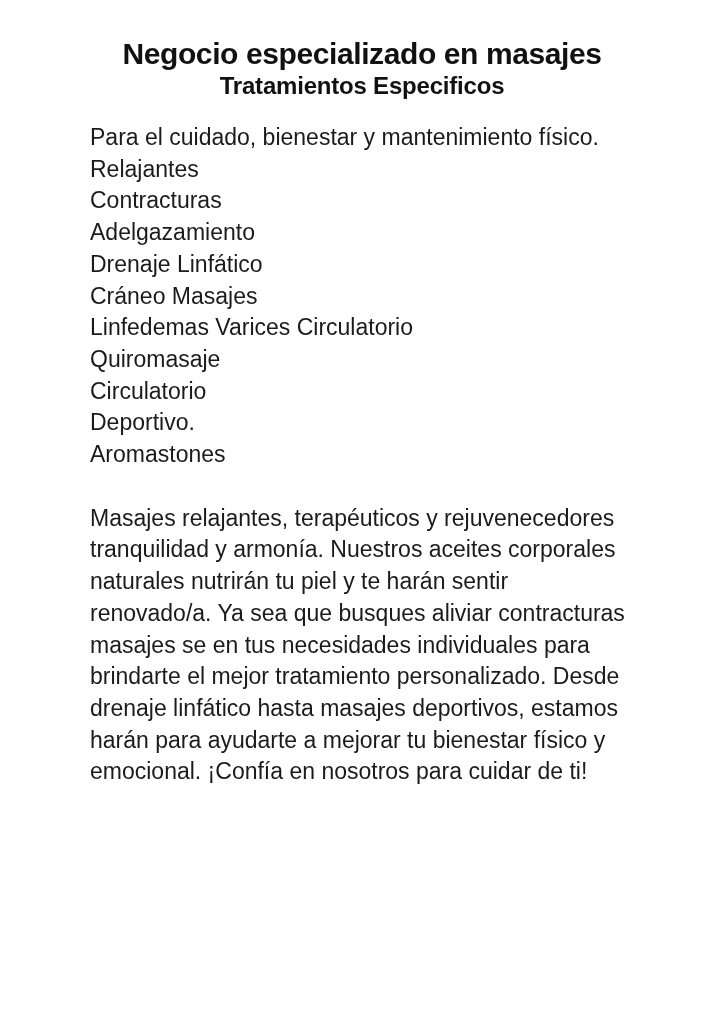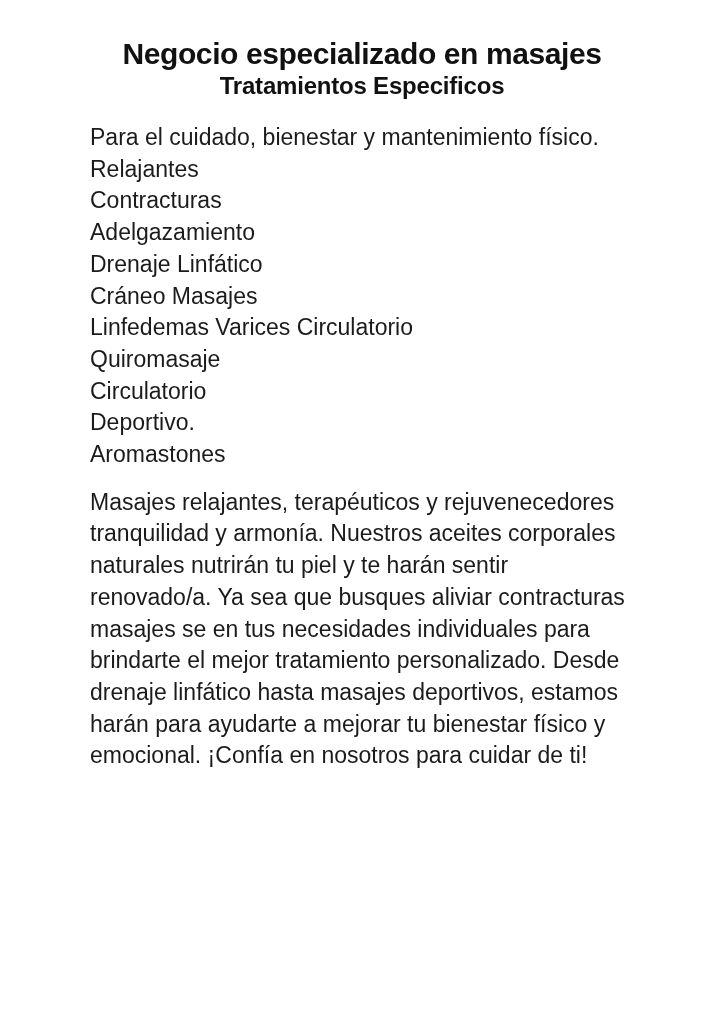--- a/index.html
+++ b/index.html
@@ -44,21 +44,21 @@
     padding-right: 40px;
     color: var(--body-color);
     font-size: 23px;
     font-weight: 400;
     line-height: 31.7px;
   }
   .text-block .line {
     white-space: nowrap;
   }
   .paragraph {
-    margin-top: 16px;
+    margin-top: 32px;
   }
 </style>
 </head>
 <body>
 
 <div class="page">
 
   <header class="doc-header">
     <h1 class="title">Negocio especializado en masajes</h1>
     <h2 class="subtitle">Tratamientos Especificos</h2>

